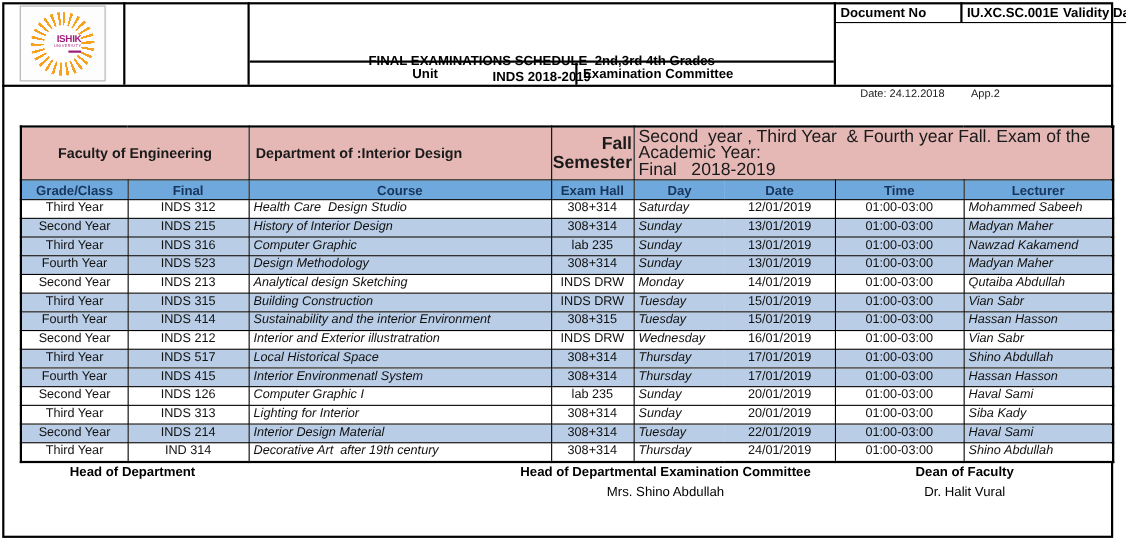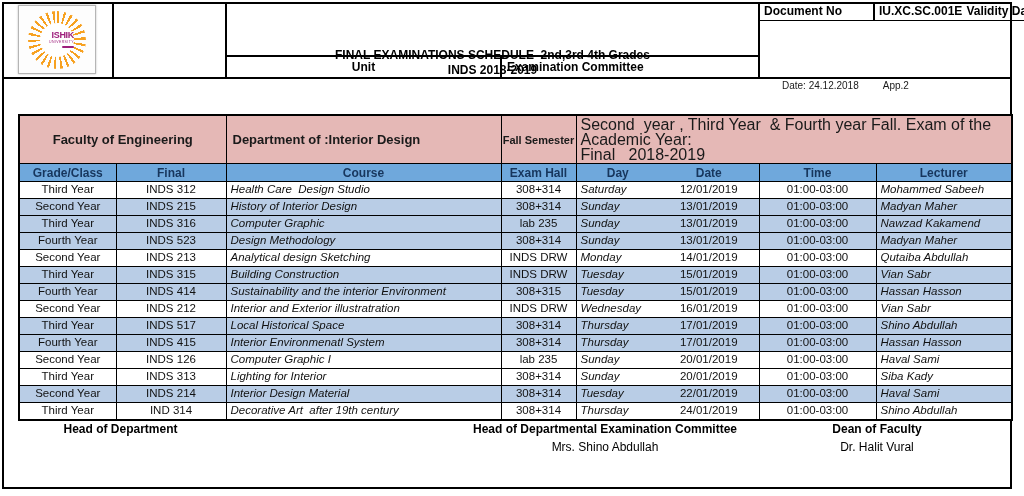--- a/index.html
+++ b/index.html
@@ -25,21 +25,21 @@
     align-items:flex-end;justify-content:center;line-height:1;}
   .sun-center .wordmark{font-size:9px;font-weight:bold;color:#9e1f7c;letter-spacing:-.3px;}
   .sun-center .sub{font-size:3.5px;color:#9e1f7c;letter-spacing:.4px;margin-top:1px;}
   .sun-center .bar{width:12px;height:2px;background:#9e1f7c;margin-top:1.5px;border-radius:1px;}
   .spacer-cell{position:absolute;left:112px;top:0;width:113px;height:75px;box-sizing:border-box;
     border-right:2px solid #000;}
   .title-cell{position:absolute;left:225px;top:0;width:531px;height:53px;box-sizing:border-box;
     display:flex;flex-direction:column;align-items:center;justify-content:flex-end;margin-top:23px;}
   .title-cell .t1,.title-cell .t2{font-weight:bold;font-size:12px;line-height:15px;}
   .unit-row{position:absolute;left:225px;top:53px;width:531px;height:22px;box-sizing:border-box;
-    border-top:2px solid #000;display:flex;}
+    border-top:2px solid #000;display:flex;padding-left:23px;}
   .unit-cell{width:273px;box-sizing:border-box;display:flex;align-items:center;justify-content:center;
     font-weight:bold;font-size:12px;}
   .committee-cell{flex:1;box-sizing:border-box;border-left:2px solid #000;display:flex;align-items:center;
     font-weight:bold;font-size:12px;padding-left:5px;}
   .docinfo{position:absolute;left:756px;top:0;width:254px;height:75px;box-sizing:border-box;
     border-left:2px solid #000;display:flex;flex-direction:row;}
   .doc-row{height:19px;box-sizing:border-box;border-bottom:1px solid #000;display:flex;align-items:center;}
   .doc-row:last-child{border-bottom:none;}
   .doc-label{width:113px;box-sizing:border-box;padding-left:4px;font-weight:bold;font-size:12px;}
   .doc-value{flex:1;box-sizing:border-box;border-left:2px solid #000;align-self:stretch;
@@ -49,21 +49,21 @@
   .date-line .d{margin-left:24px;}
   .date-line .a{margin-left:24px;}
   
   .exam-table{position:absolute;left:18px;top:91px;border-collapse:collapse;table-layout:fixed;
     width:993px;border:2px solid #000;margin-top:23px;}
   .exam-table td,.exam-table th{border:1px solid #000;box-sizing:border-box;overflow:hidden;}
   
   .banner-row th{background:#e5b8b6;height:35px;color:#1a1a1a;}
   .th-faculty{font-size:13px;font-weight:bold;text-align:center;}
   .th-dept{font-size:13px;font-weight:bold;text-align:left;padding-left:6px;}
-  .th-sem{font-size:11px;font-weight:bold;text-align:center;padding:0 1px;}
+  .th-sem{font-size:16px;font-weight:bold;text-align:right;padding:0 1px;}
   .th-note{font-size:16px;font-weight:normal;text-align:left;padding-left:4px;line-height:15px;}
   
   .head-row th{background:#6fa8dc;color:#17365d;font-size:12px;font-weight:bold;height:18px;
     text-align:center;padding:0;}
   .head-row .no-r{border-right:none;}
   .head-row .no-l{border-left:none;}
   
   .exam-table tbody td{height:17px;font-size:11.5px;padding:0 4px;background:#fff;color:#111;
     line-height:1;}
   .exam-table tbody tr.shaded td{background:#b9cde6;}

